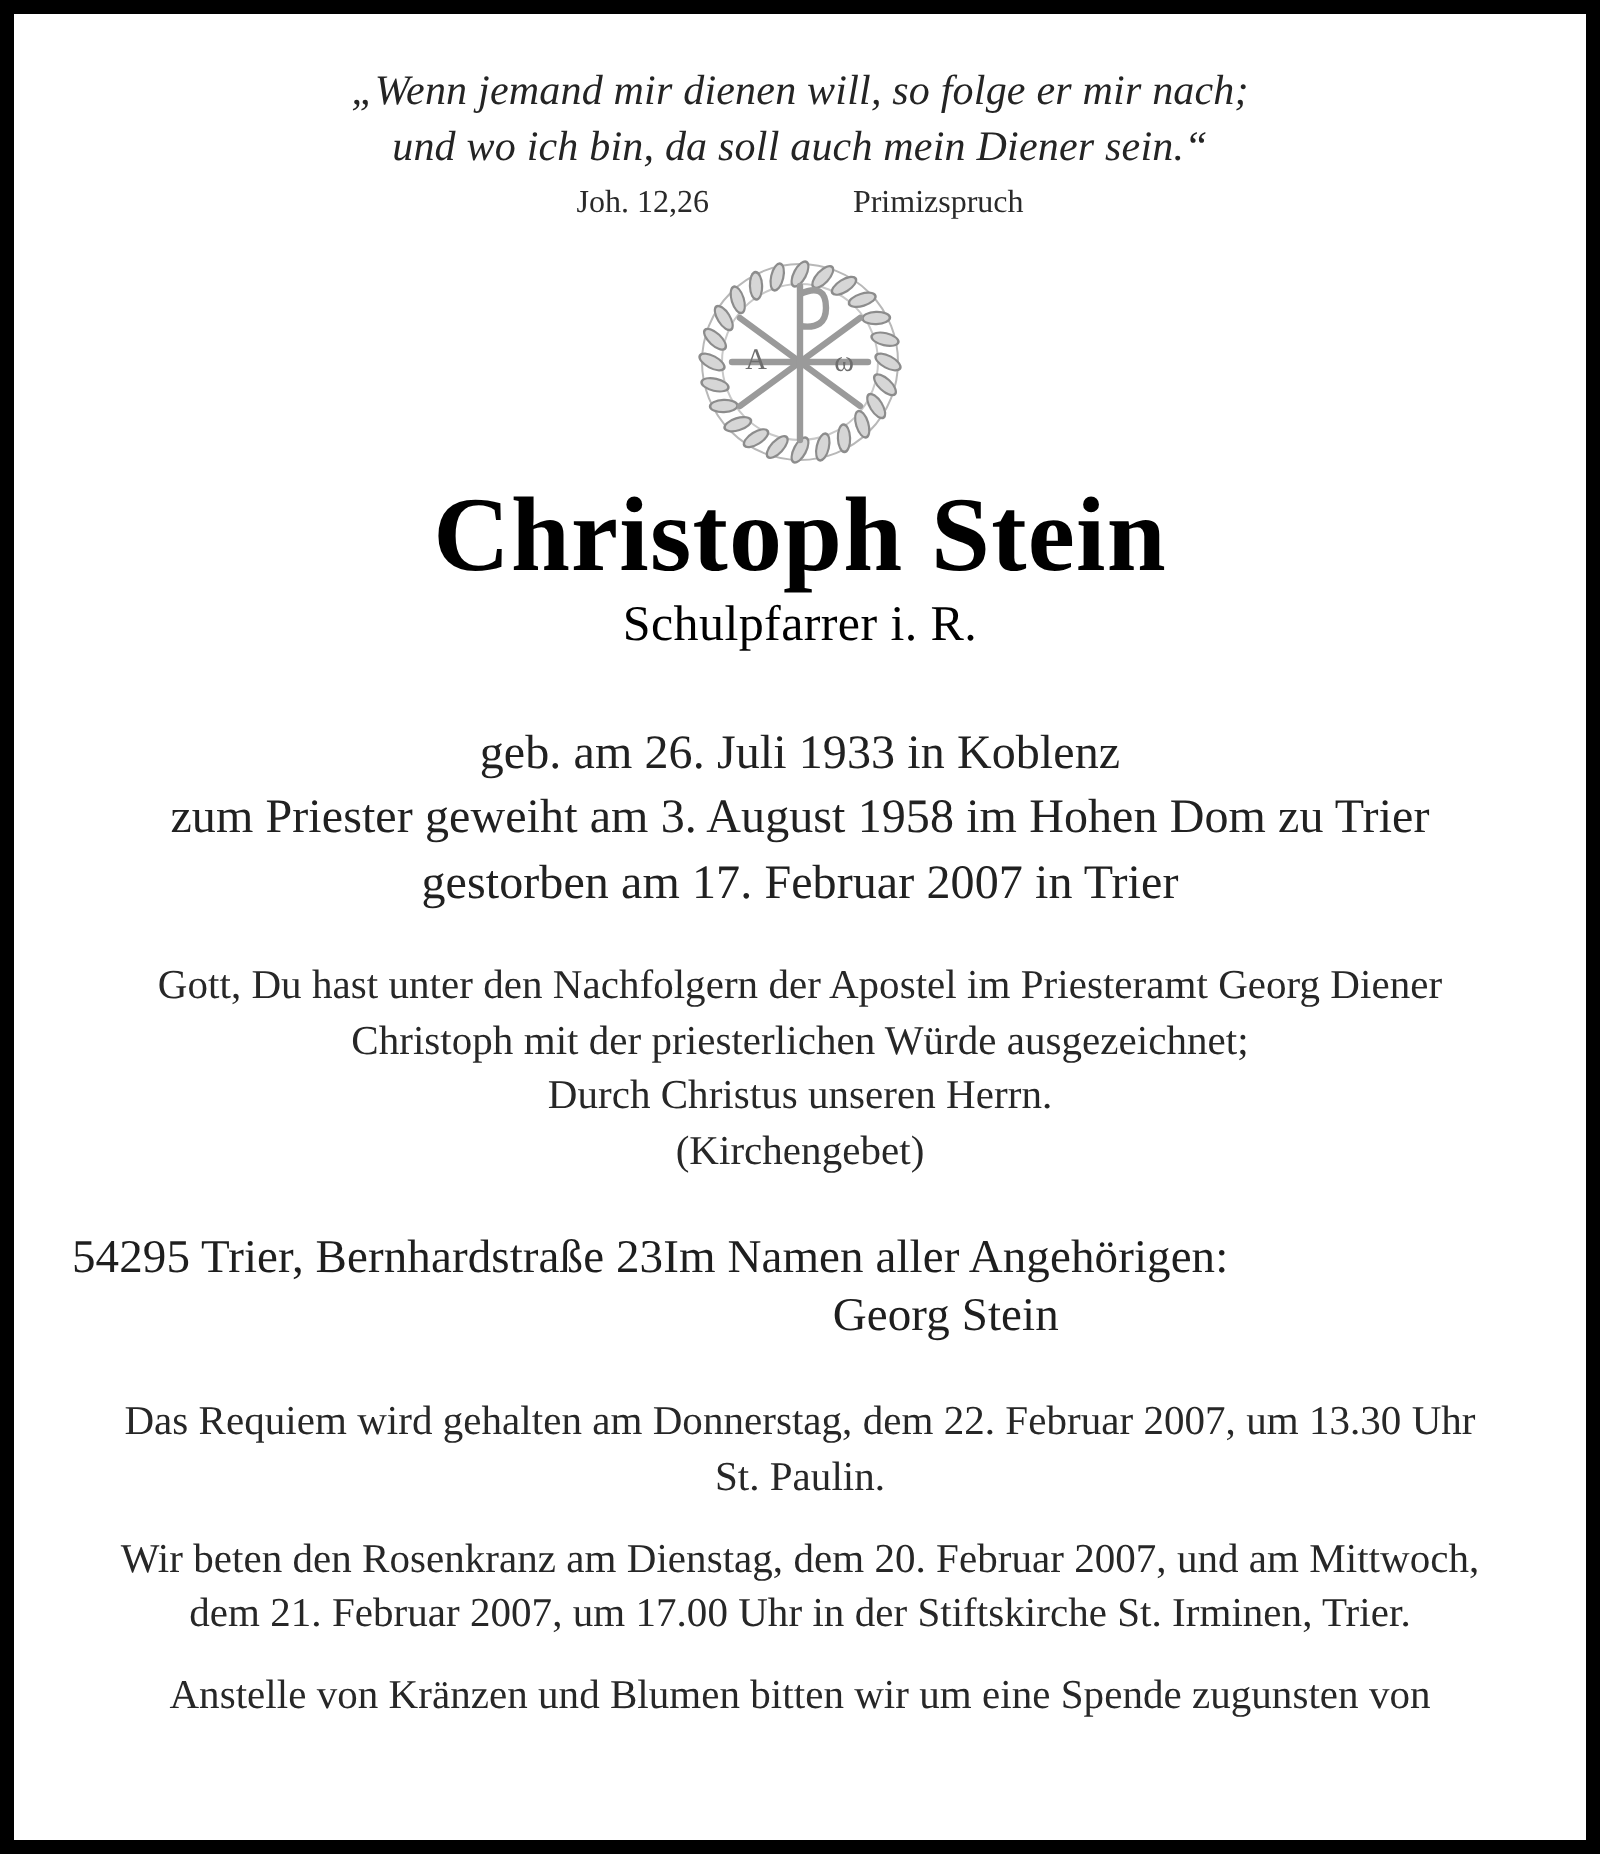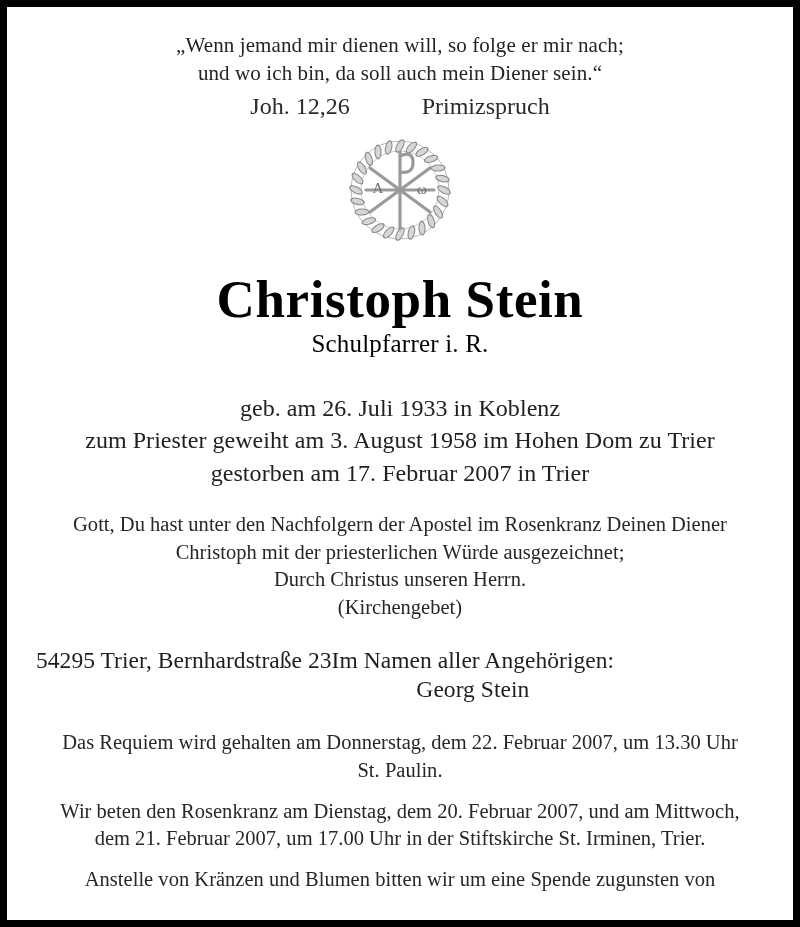--- a/index.html
+++ b/index.html
@@ -36,44 +36,43 @@
 
   
   .epigraph {
     text-align: center;
     font-size: 21px;
     line-height: 1.32;
     letter-spacing: 0.1px;
     color: #242424;
     margin-top: 6px;
   }
-  .epigraph .line { display: block; white-space: nowrap; }
+  .epigraph .line { display: block; white-space: nowrap; font-style: italic; }
 
   .attrib {
     margin-top: 6px;
-    font-size: 24px;
+    font-size: 16px;
     color: #2a2a2a;
     display: flex;
     justify-content: center;
     gap: 72px;
     white-space: nowrap;
   }
 
   
   .emblem-wrap {
     margin-top: 14px;
     margin-bottom: 4px;
     display: flex;
     justify-content: center;
   }
   .emblem { display: block; }
 
   
   .name {
-    margin-top: 22px;
     font-size: 53px;
     font-weight: bold;
     letter-spacing: 0.6px;
     line-height: 1.04;
     text-align: center;
     color: #000000;
     white-space: nowrap;
   }
   .role {
     margin-top: 2px;
@@ -212,21 +211,21 @@
     <div class="name">Christoph Stein</div>
     <div class="role">Schulpfarrer i. R.</div>
 
     <div class="dates">
       <span class="line">geb. am 26. Juli 1933 in Koblenz</span>
       <span class="line">zum Priester geweiht am 3. August 1958 im Hohen Dom zu Trier</span>
       <span class="line">gestorben am 17. Februar 2007 in Trier</span>
     </div>
 
     <div class="prayer">
-      <span class="line">Gott, Du hast unter den Nachfolgern der Apostel im Rosenkranz Deinen Diener</span>
+      <span class="line">Gott, Du hast unter den Nachfolgern der Apostel im Priesteramt Georg Diener</span>
       <span class="line">Christoph mit der priesterlichen Würde ausgezeichnet;</span>
       <span class="line">Durch Christus unseren Herrn.</span>
       <span class="line">(Kirchengebet)</span>
     </div>
 
     <div class="row-address">
       <span class="addr">54295 Trier, Bernhardstraße 23</span>
       <span class="family">
         <span class="line">Im Namen aller Angehörigen:</span>
         <span class="line second">Georg Stein</span>

